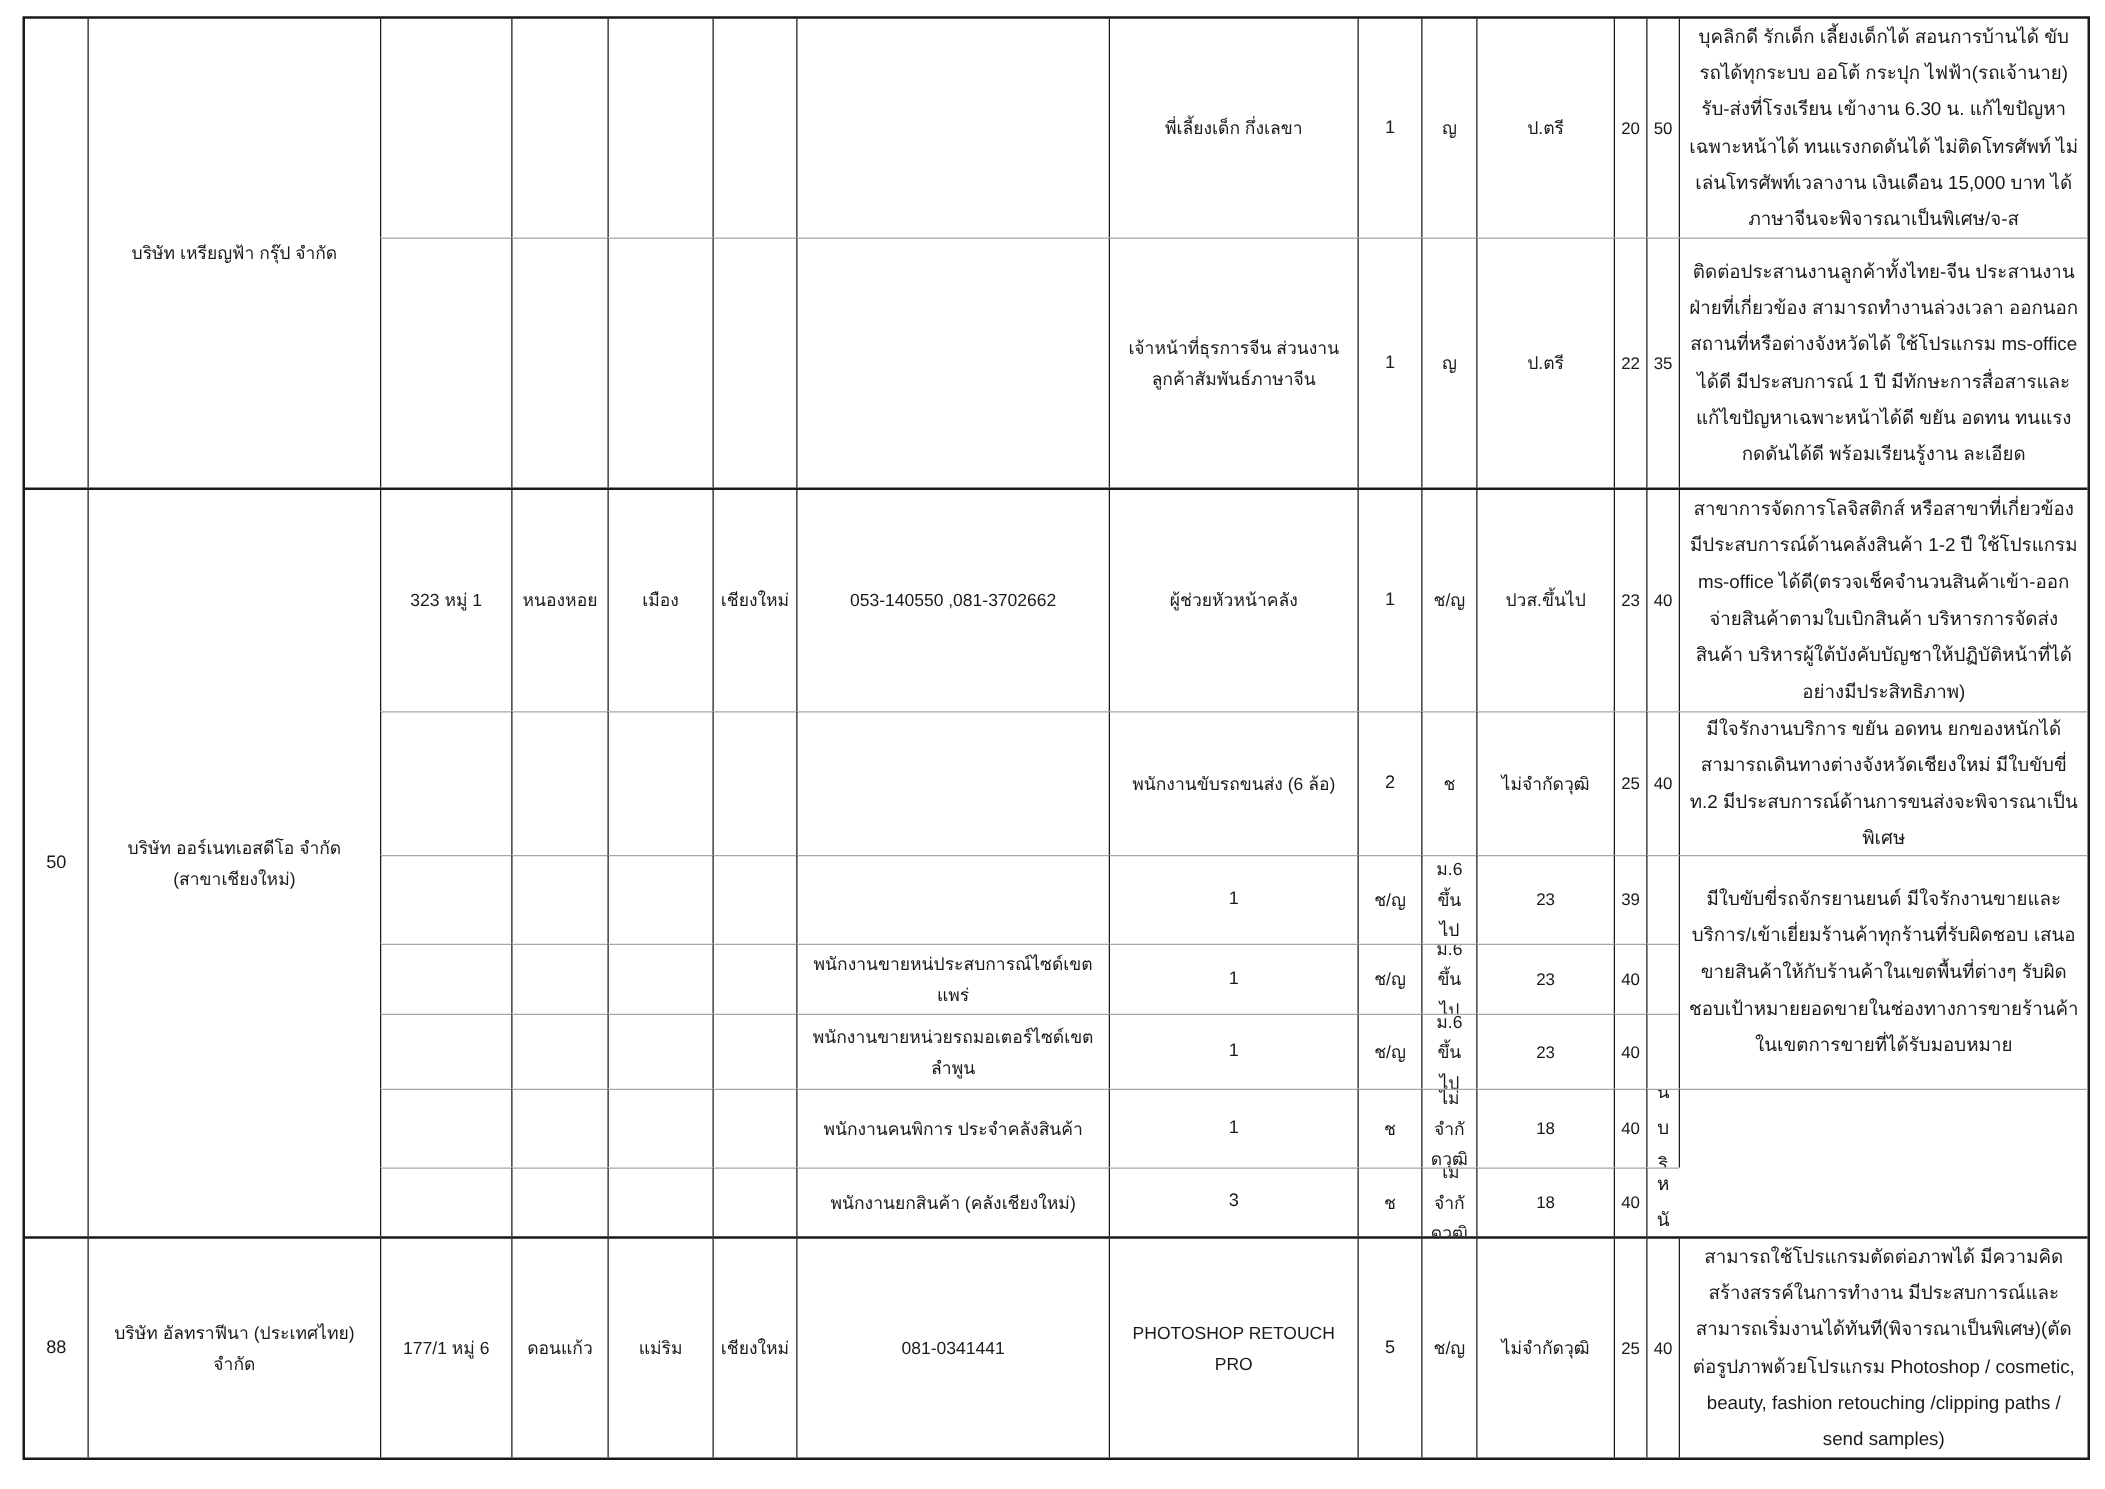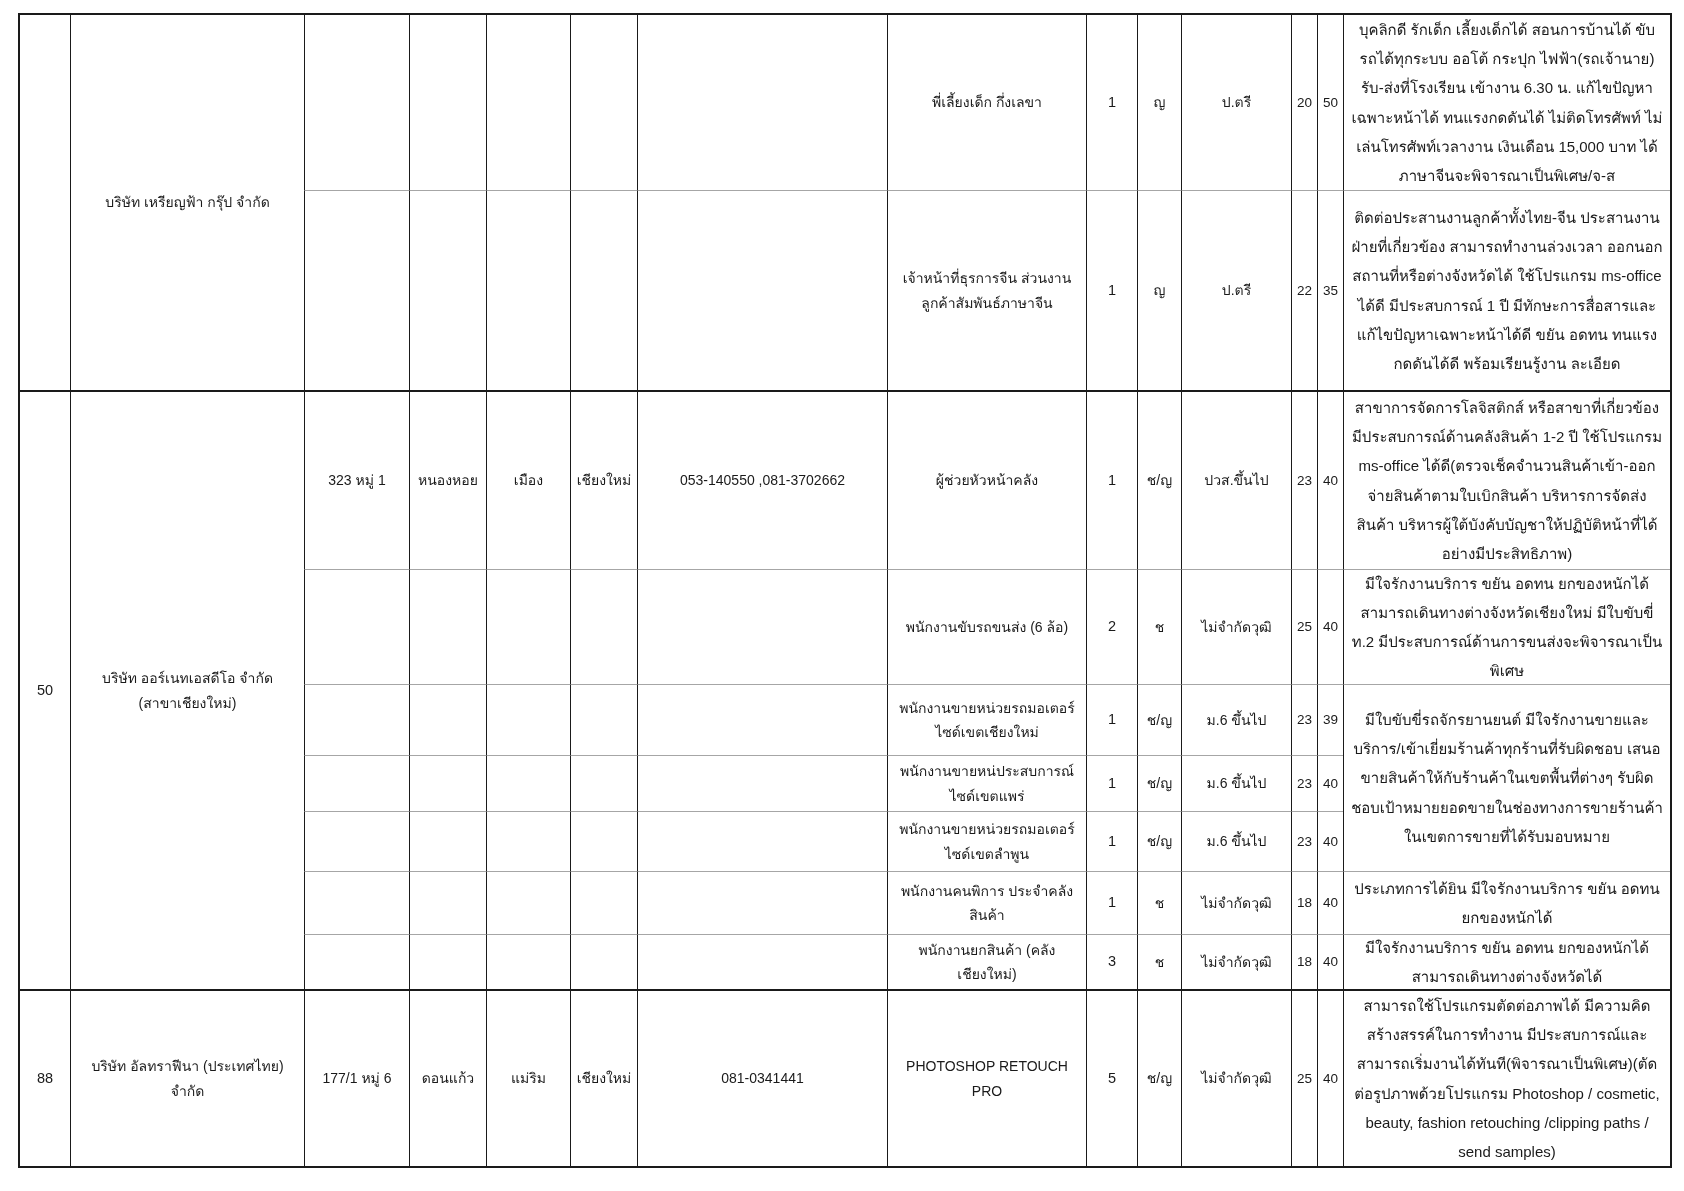--- a/index.html
+++ b/index.html
@@ -106,21 +106,20 @@
     <div class="c lt">ไม่จำกัดวุฒิ</div>
     <div class="c lt ca">25</div>
     <div class="c lt ca">40</div>
     <div class="c lt cdet">มีใจรักงานบริการ ขยัน อดทน ยกของหนักได้ สามารถเดินทางต่างจังหวัดเชียงใหม่ มีใบขับขี่ ท.2 มีประสบการณ์ด้านการขนส่งจะพิจารณาเป็นพิเศษ</div>
 
     <div class="c lt"></div>
     <div class="c lt"></div>
     <div class="c lt"></div>
     <div class="c lt"></div>
     <div class="c lt"></div>
-    <div class="c lt cpos">พนักงานขายหน่วยรถมอเตอร์ไซด์เขตเชียงใหม่</div>
     <div class="c lt cnum">1</div>
     <div class="c lt">ช/ญ</div>
     <div class="c lt">ม.6 ขึ้นไป</div>
     <div class="c lt ca">23</div>
     <div class="c lt ca">39</div>
     <div class="c lt cdet de345">มีใบขับขี่รถจักรยานยนต์ มีใจรักงานขายและบริการ/เข้าเยี่ยมร้านค้าทุกร้านที่รับผิดชอบ เสนอขายสินค้าให้กับร้านค้าในเขตพื้นที่ต่างๆ รับผิดชอบเป้าหมายยอดขายในช่องทางการขายร้านค้าในเขตการขายที่ได้รับมอบหมาย</div>
 
     <div class="c lt"></div>
     <div class="c lt"></div>
     <div class="c lt"></div>

